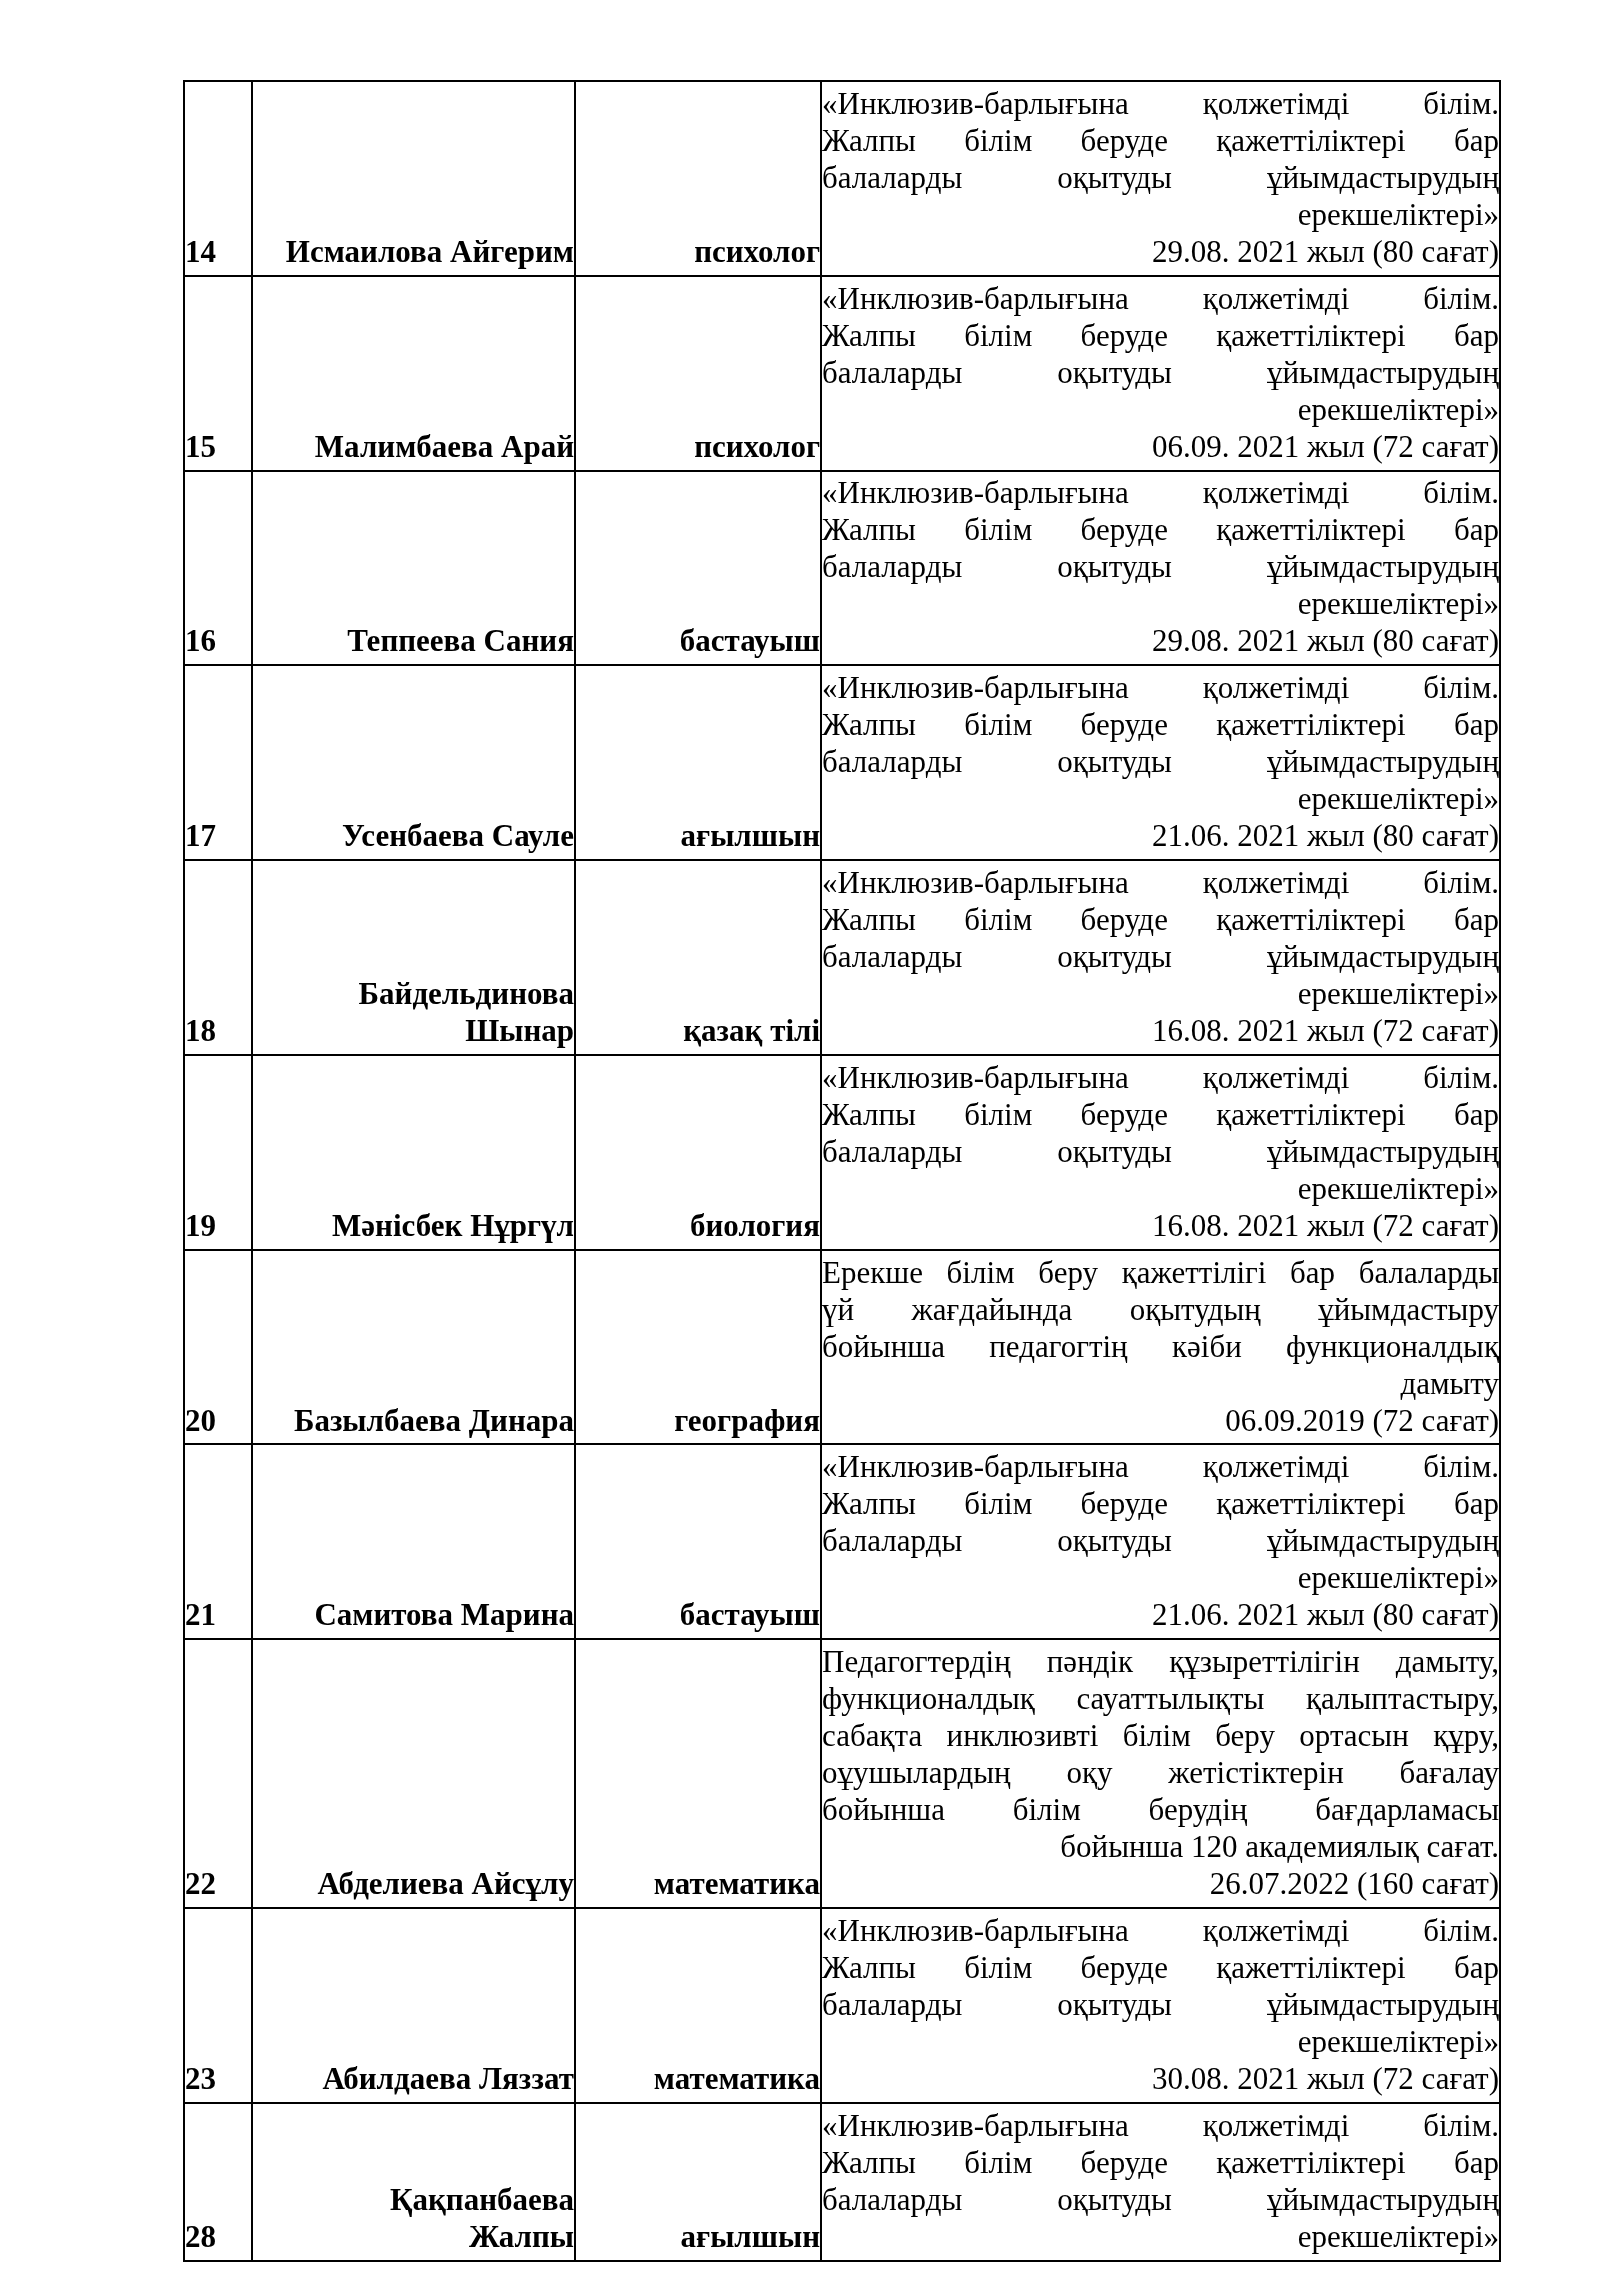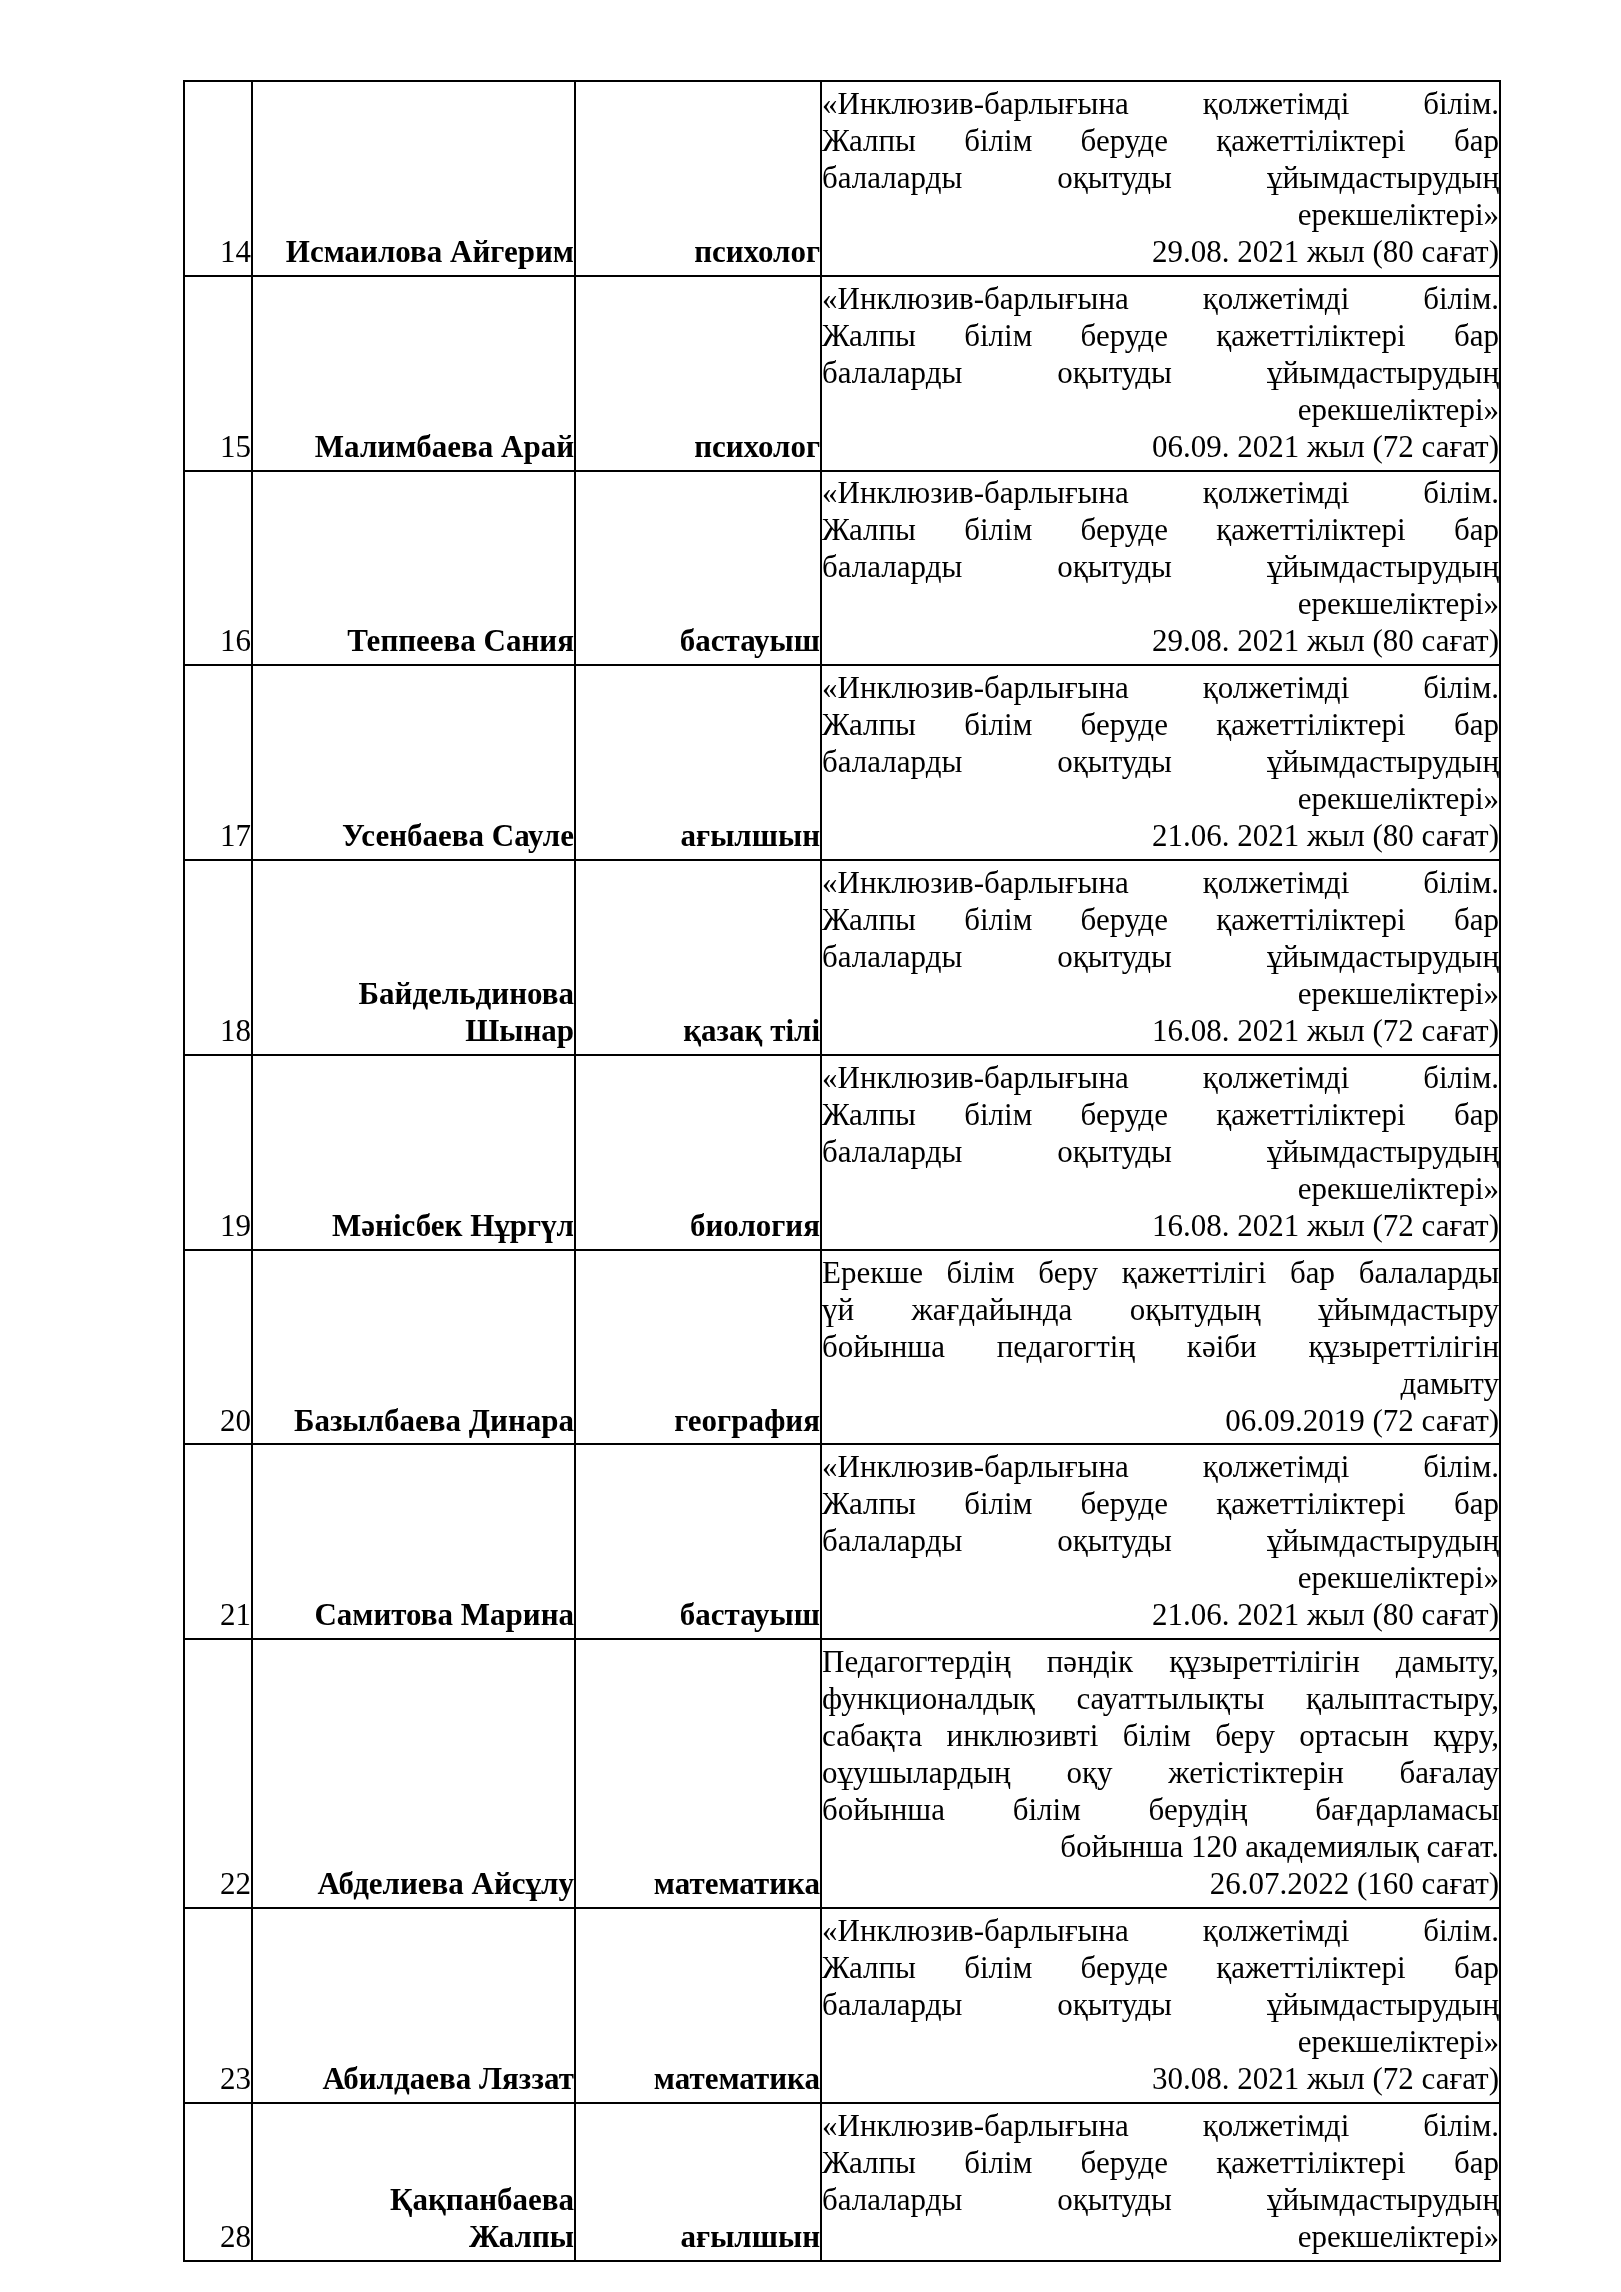--- a/index.html
+++ b/index.html
@@ -22,21 +22,22 @@
     font-size: 31px;
     line-height: 37px;
   }
   table.teacher-table td {
     border: 2.9px solid #000000;
     padding: 2.9px 0 4.9px 0;
     overflow: hidden;
   }
   td.c-num {
     vertical-align: bottom;
-    text-align: right;
+    text-align: left;
+    font-weight: bold;
   }
   td.c-name, td.c-subj {
     vertical-align: bottom;
     text-align: right;
     padding-left: 9.8px;
     padding-right: 3.9px;
     font-weight: bold;
   }
   td.c-course {
     vertical-align: top;
@@ -208,21 +209,21 @@
               <div>Базылбаева Динара</div>
             </div>
     </td>
     <td class="c-subj">
       <span>география</span>
     </td>
     <td class="c-course">
       <div>
               <div class="jline">Ерекше білім беру қажеттілігі бар балаларды</div>
               <div class="jline">үй жағдайында оқытудың ұйымдастыру</div>
-              <div class="jline">бойынша педагогтің кәіби құзыреттілігін</div>
+              <div class="jline">бойынша педагогтің кәіби функционалдық</div>
               <div class="lline">дамыту</div>
               <div class="dline">06.09.2019 (72 сағат)</div>
             </div>
     </td>
   </tr>
         <tr>
     <td class="c-num">
       <span>21</span>
     </td>
     <td class="c-name">

